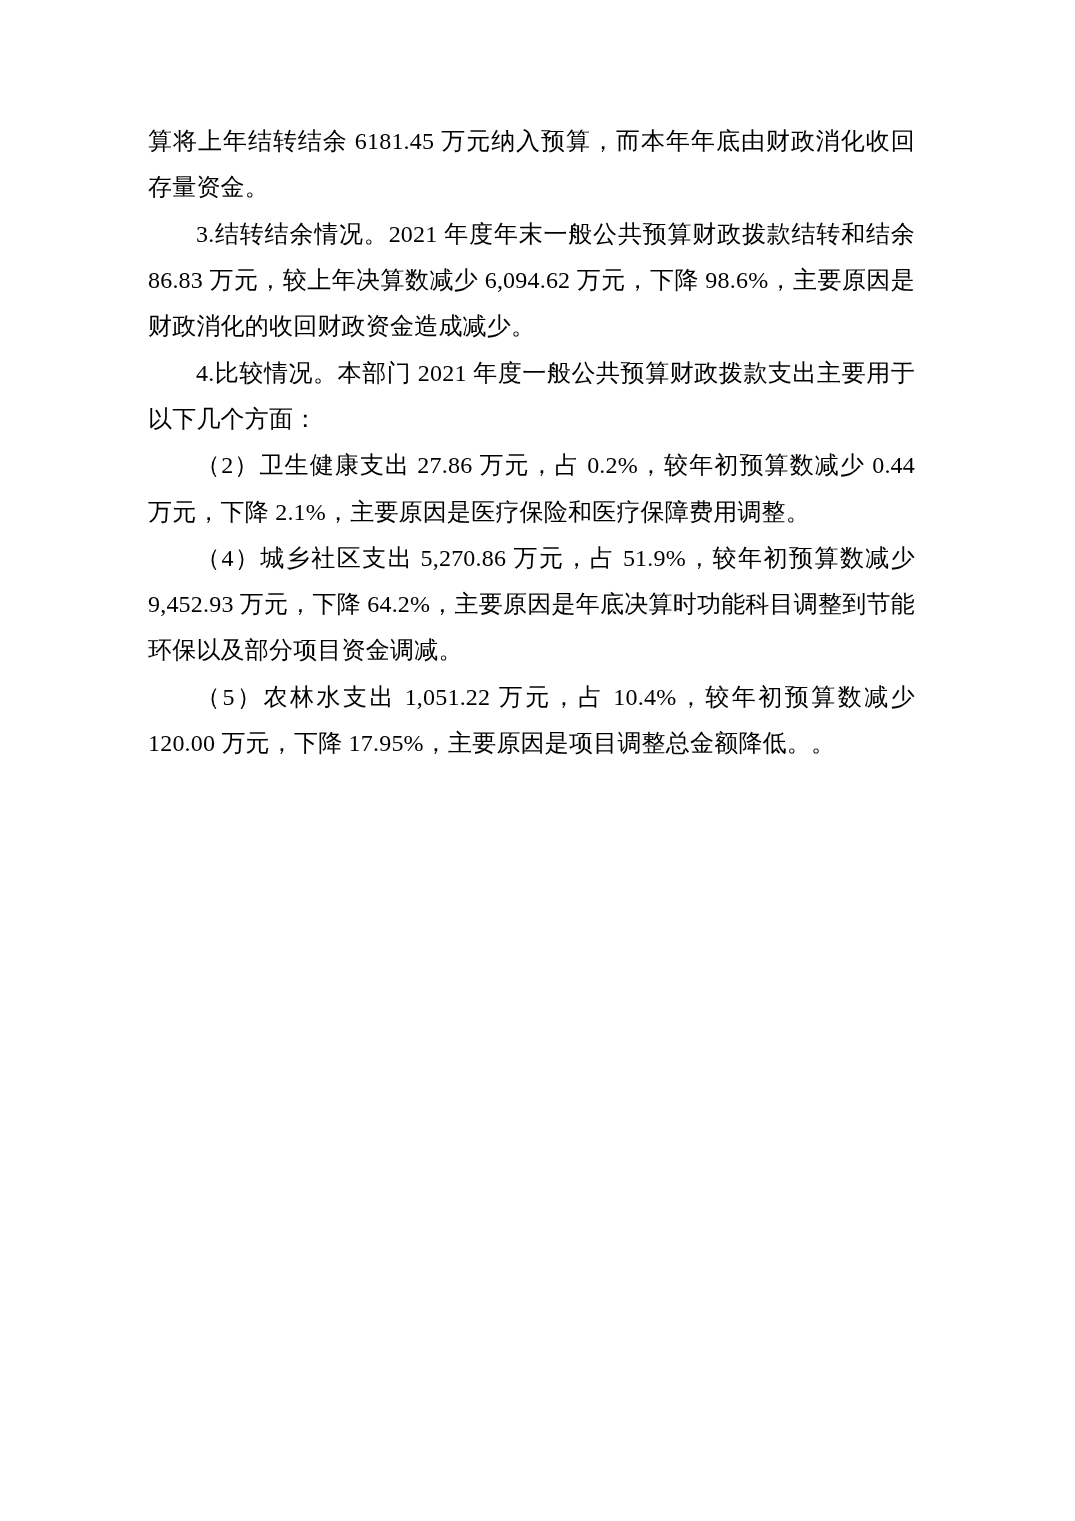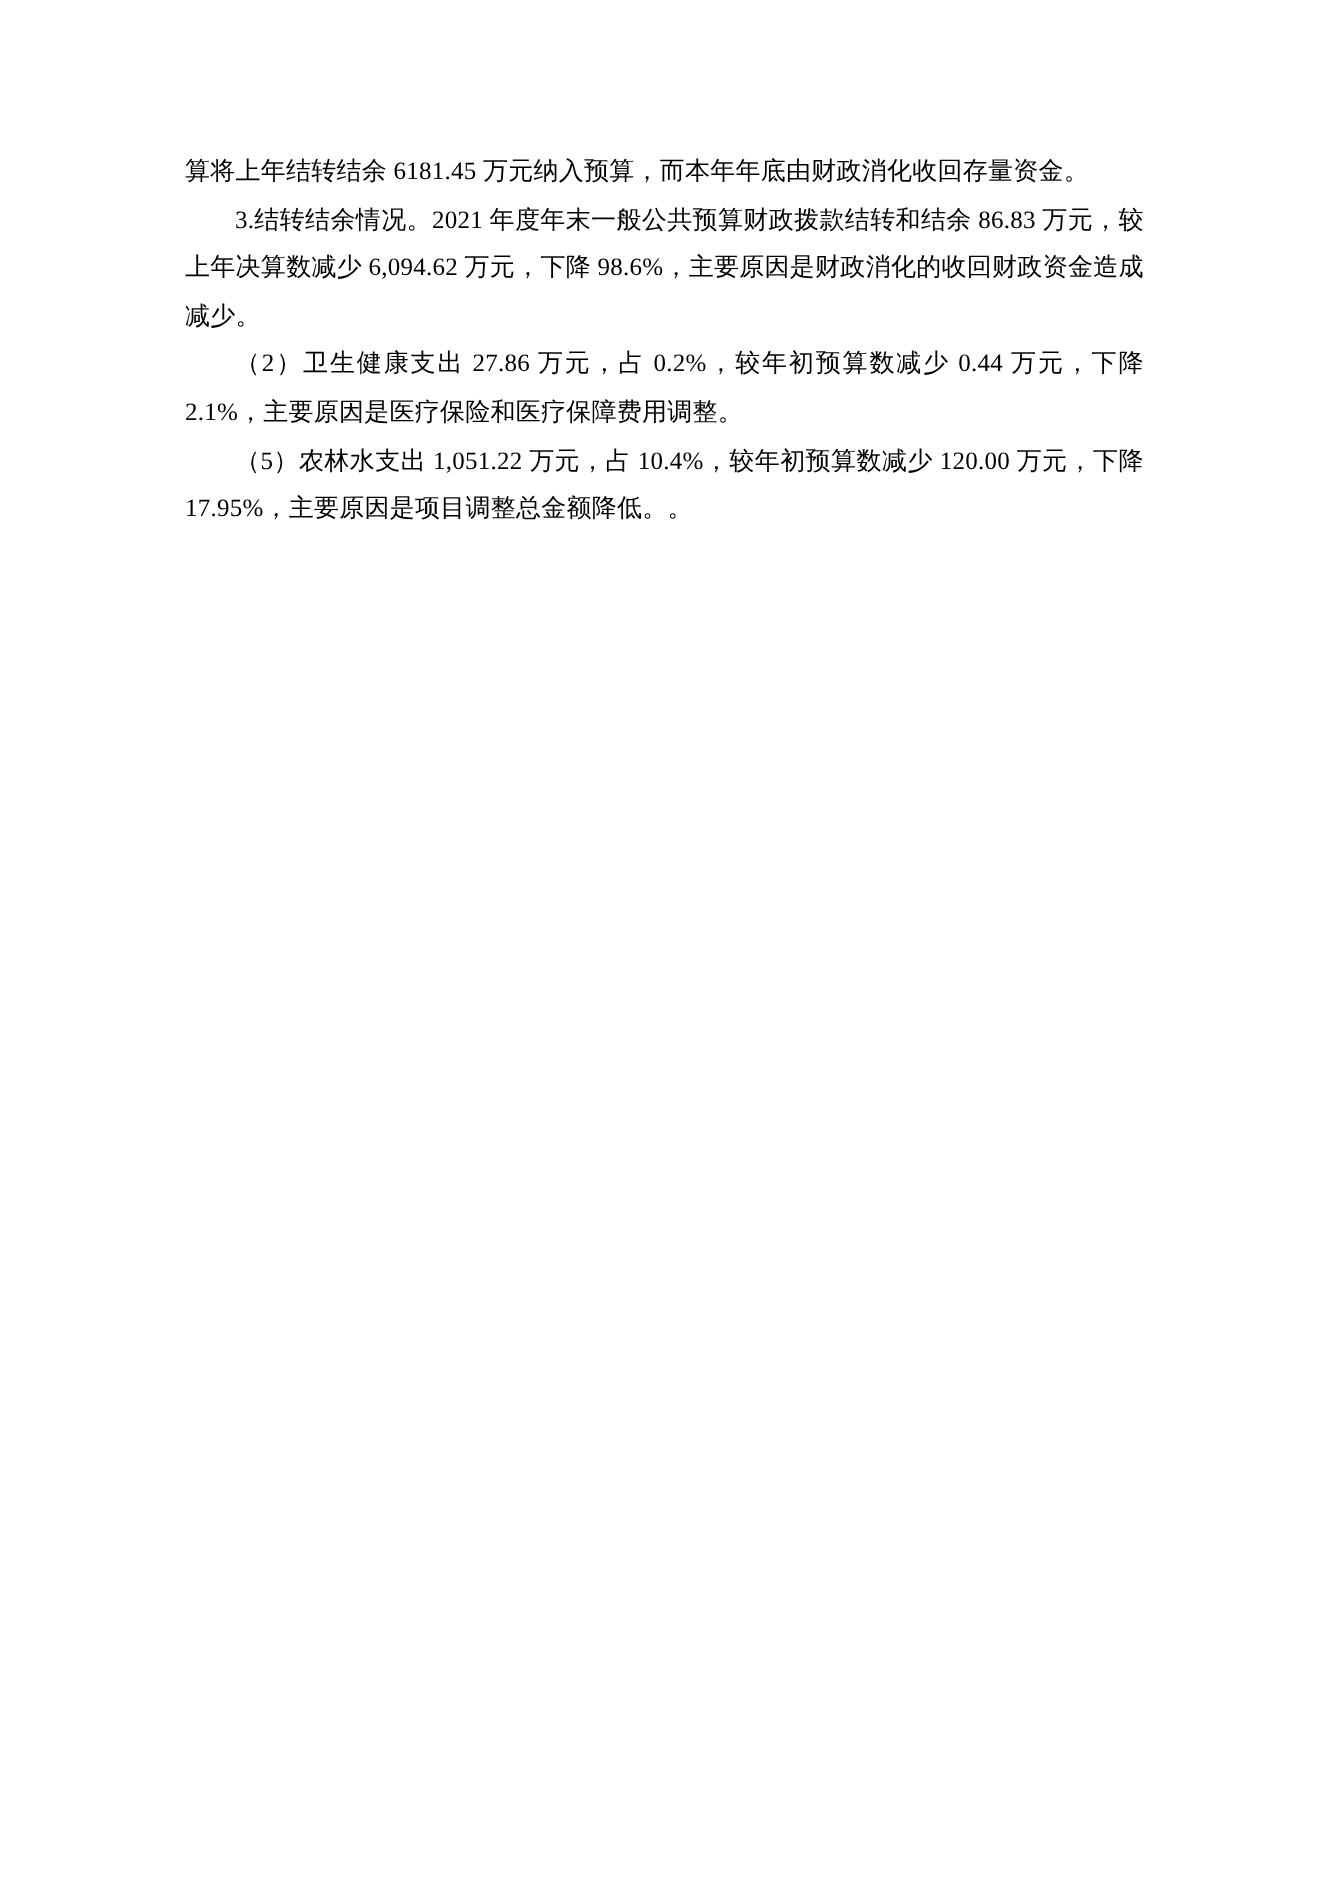--- a/index.html
+++ b/index.html
@@ -11,37 +11,39 @@
     width: 1075px;
     height: 1521px;
     background: #ffffff;
     position: relative;
     box-sizing: border-box;
     padding: 118px 160px 0 148px;
     font-family: "Liberation Serif", "DejaVu Serif", serif;
     color: #000000;
   }
   .doc-body {
-    font-size: 20px;
+    font-size: 24px;
     line-height: 1.93;
     text-align: justify;
     text-justify: inter-ideograph;
     letter-spacing: 0.2px;
   }
   .para {
     margin: 0;
     text-indent: 0;
   }
   .para.indent {
     text-indent: 2em;
   }
 </style>
 </head>
 <body>
 
 <div class="page">
   <div class="doc-body">
     <p class="para">算将上年结转结余 6181.45 万元纳入预算，而本年年底由财政消化收回存量资金。</p>
     <p class="para indent">3.结转结余情况。2021 年度年末一般公共预算财政拨款结转和结余 86.83 万元，较上年决算数减少 6,094.62 万元，下降 98.6%，主要原因是财政消化的收回财政资金造成减少。</p>
+    <p class="para indent">4.比较情况。本部门 2021 年度一般公共预算财政拨款支出主要用于以下几个方面：</p>
     <p class="para indent">（2）卫生健康支出 27.86 万元，占 0.2%，较年初预算数减少 0.44 万元，下降 2.1%，主要原因是医疗保险和医疗保障费用调整。</p>
+    <p class="para indent">（4）城乡社区支出 5,270.86 万元，占 51.9%，较年初预算数减少 9,452.93 万元，下降 64.2%，主要原因是年底决算时功能科目调整到节能环保以及部分项目资金调减。</p>
     <p class="para indent">（5）农林水支出 1,051.22 万元，占 10.4%，较年初预算数减少 120.00 万元，下降 17.95%，主要原因是项目调整总金额降低。。</p>
   </div>
 </div>
 
 </body></html>

